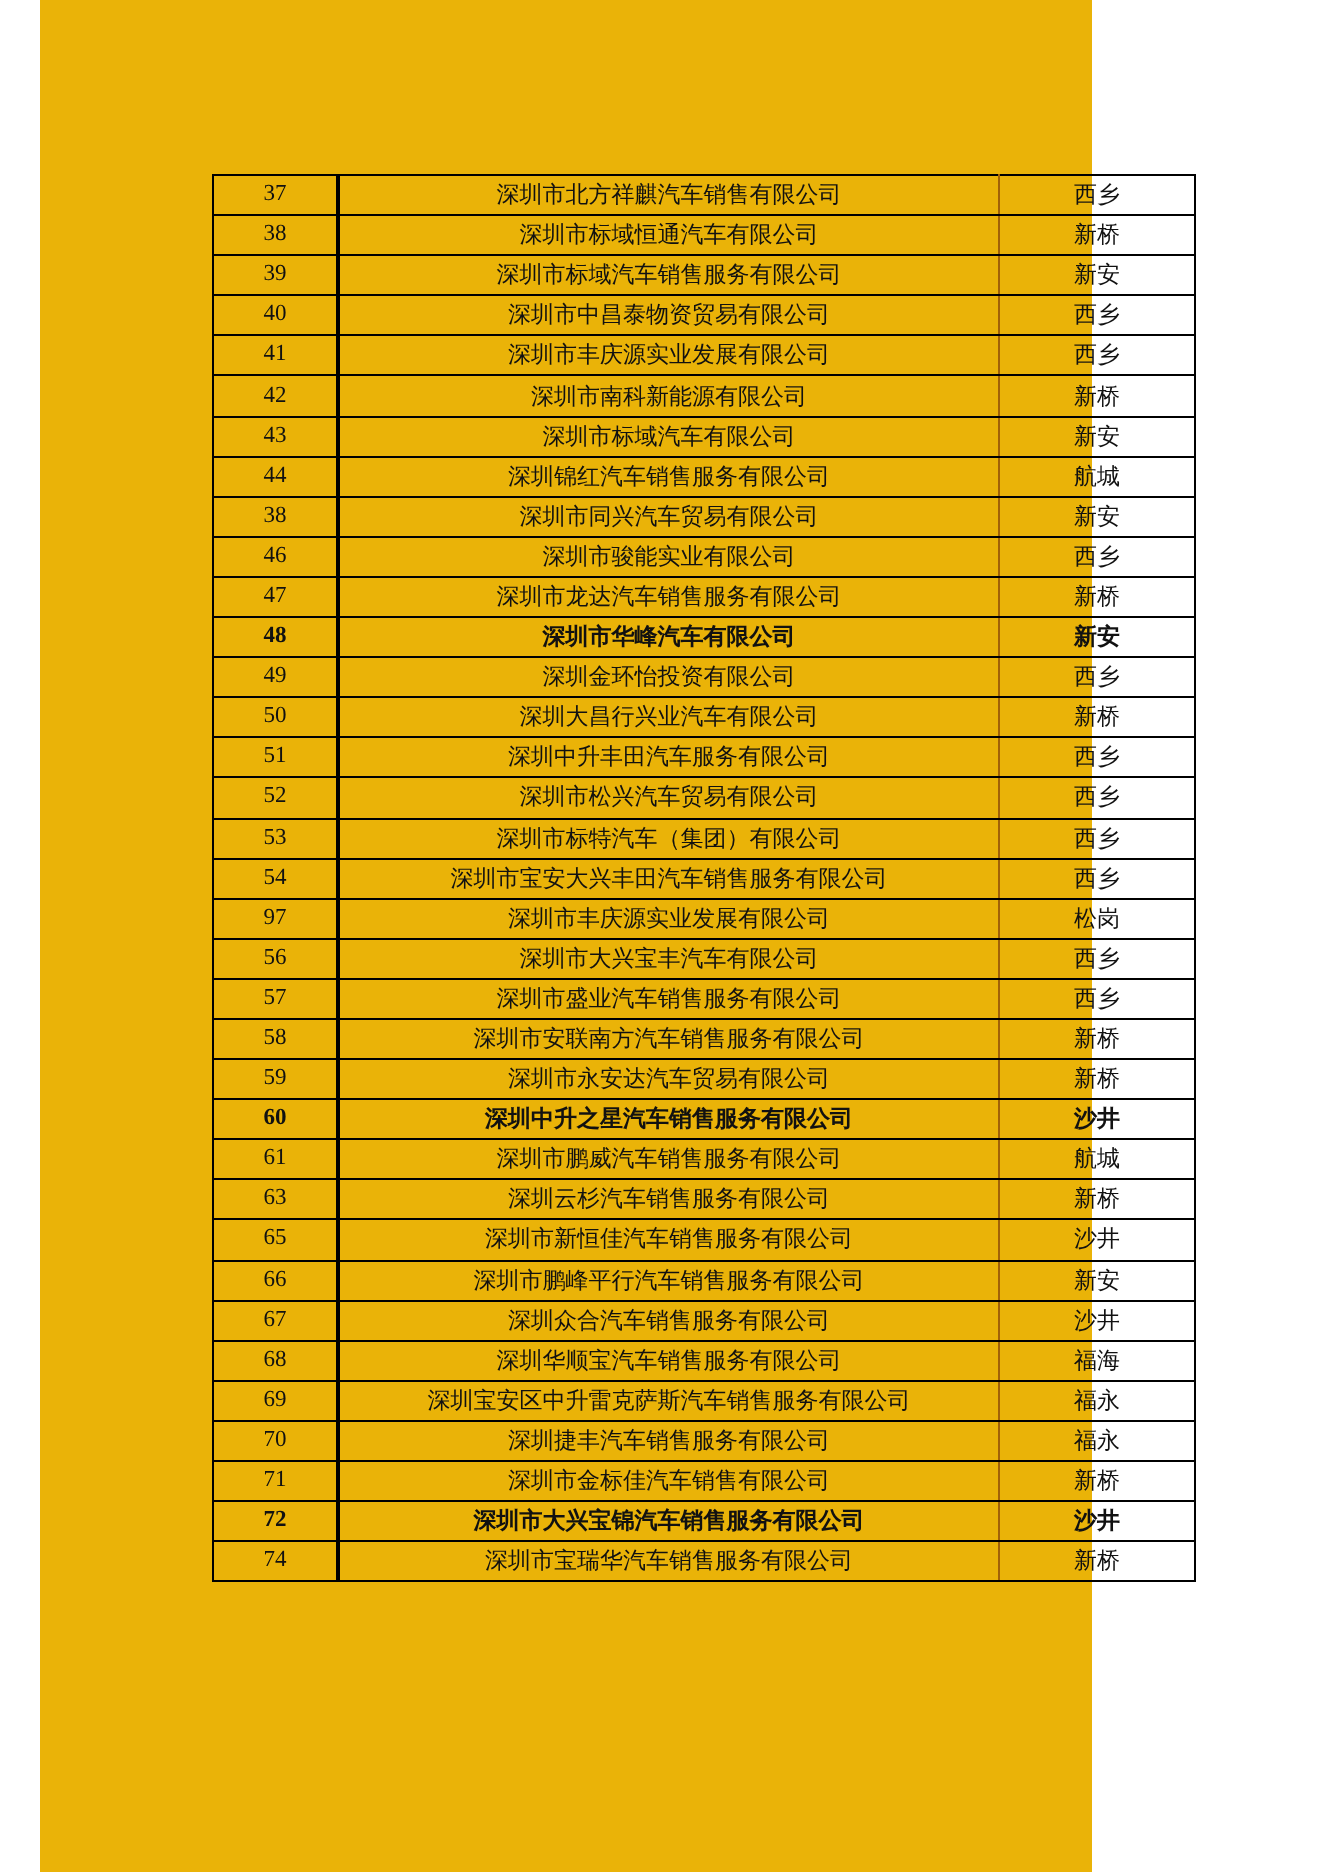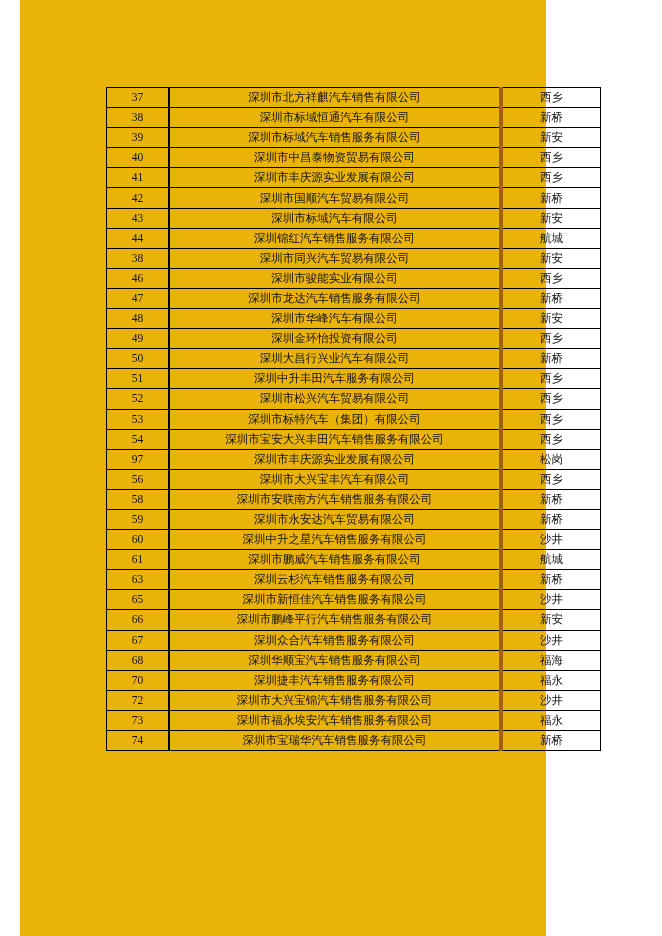--- a/index.html
+++ b/index.html
@@ -10,23 +10,23 @@
     position: absolute; left: 86px; top: 87px;
     width: 489px; border-collapse: collapse; table-layout: fixed;
     border: 1.5px solid #000;
   }
   table.list td {
     height: 19.1px; padding: 0; border-bottom: 1px solid #000;
     font-size: 11.5px; text-align: center; vertical-align: middle;
     line-height: 19px; white-space: nowrap; overflow: hidden;
   }
   td.num { width: 61px; border-right: 2px solid #000; font-family: "Liberation Serif", serif; font-size: 12px; }
-  td.name { width: 329px; border-right: 4px solid #a16207; }
+  td.name { width: 329px; border-right: 1px solid #a16207; }
   td.area { width: 97px; }
-  tr.thick td { border-bottom: 1.5px solid #000; }
+  tr.thick td { border-bottom: 1.5px solid #000; font-weight: bold; }
 </style>
 </head>
 <body>
 
 <div class="page">
   <table class="list">
     <tbody id="rows">
         <tr>
           <td class="num">37</td>
           <td class="name">深圳市北方祥麒汽车销售有限公司</td>
@@ -47,21 +47,21 @@
           <td class="name">深圳市中昌泰物资贸易有限公司</td>
           <td class="area">西乡</td>
         </tr>
         <tr>
           <td class="num">41</td>
           <td class="name">深圳市丰庆源实业发展有限公司</td>
           <td class="area">西乡</td>
         </tr>
         <tr>
           <td class="num">42</td>
-          <td class="name">深圳市国顺汽车贸易有限公司</td>
+          <td class="name">深圳市南科新能源有限公司</td>
           <td class="area">新桥</td>
         </tr>
         <tr>
           <td class="num">43</td>
           <td class="name">深圳市标域汽车有限公司</td>
           <td class="area">新安</td>
         </tr>
         <tr>
           <td class="num">44</td>
           <td class="name">深圳锦红汽车销售服务有限公司</td>
@@ -121,20 +121,25 @@
           <td class="num">97</td>
           <td class="name">深圳市丰庆源实业发展有限公司</td>
           <td class="area">松岗</td>
         </tr>
         <tr>
           <td class="num">56</td>
           <td class="name">深圳市大兴宝丰汽车有限公司</td>
           <td class="area">西乡</td>
         </tr>
         <tr>
+          <td class="num">57</td>
+          <td class="name">深圳市盛业汽车销售服务有限公司</td>
+          <td class="area">西乡</td>
+        </tr>
+        <tr>
           <td class="num">58</td>
           <td class="name">深圳市安联南方汽车销售服务有限公司</td>
           <td class="area">新桥</td>
         </tr>
         <tr>
           <td class="num">59</td>
           <td class="name">深圳市永安达汽车贸易有限公司</td>
           <td class="area">新桥</td>
         </tr>
         <tr class="thick">
@@ -166,33 +171,38 @@
           <td class="num">67</td>
           <td class="name">深圳众合汽车销售服务有限公司</td>
           <td class="area">沙井</td>
         </tr>
         <tr>
           <td class="num">68</td>
           <td class="name">深圳华顺宝汽车销售服务有限公司</td>
           <td class="area">福海</td>
         </tr>
         <tr>
+          <td class="num">69</td>
+          <td class="name">深圳宝安区中升雷克萨斯汽车销售服务有限公司</td>
+          <td class="area">福永</td>
+        </tr>
+        <tr>
           <td class="num">70</td>
           <td class="name">深圳捷丰汽车销售服务有限公司</td>
           <td class="area">福永</td>
         </tr>
+        <tr>
+          <td class="num">71</td>
+          <td class="name">深圳市金标佳汽车销售有限公司</td>
+          <td class="area">新桥</td>
+        </tr>
         <tr class="thick">
           <td class="num">72</td>
           <td class="name">深圳市大兴宝锦汽车销售服务有限公司</td>
           <td class="area">沙井</td>
-        </tr>
-        <tr class="thick">
-          <td class="num">73</td>
-          <td class="name">深圳市福永埃安汽车销售服务有限公司</td>
-          <td class="area">福永</td>
         </tr>
         <tr>
           <td class="num">74</td>
           <td class="name">深圳市宝瑞华汽车销售服务有限公司</td>
           <td class="area">新桥</td>
         </tr>
       </tbody>
   </table>
 </div>
 

